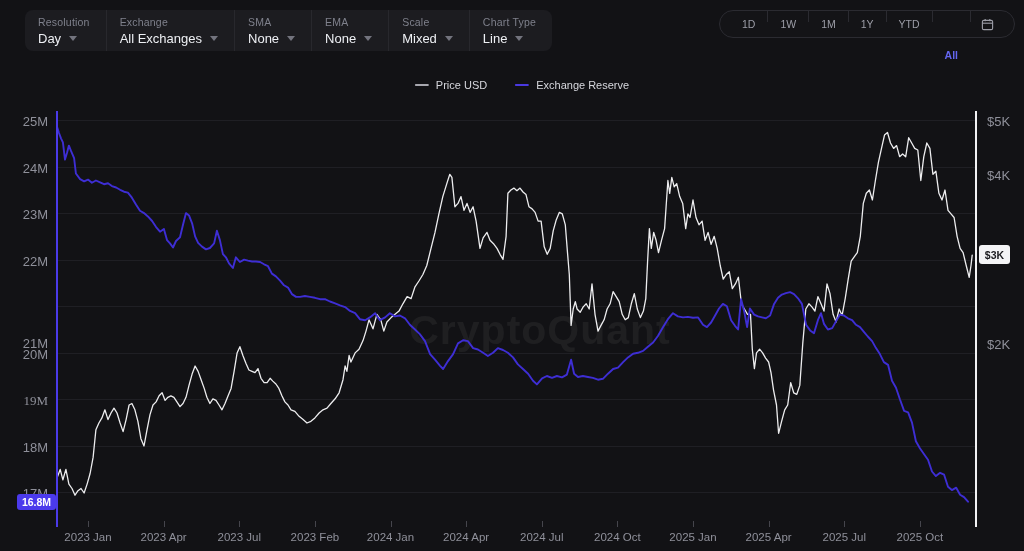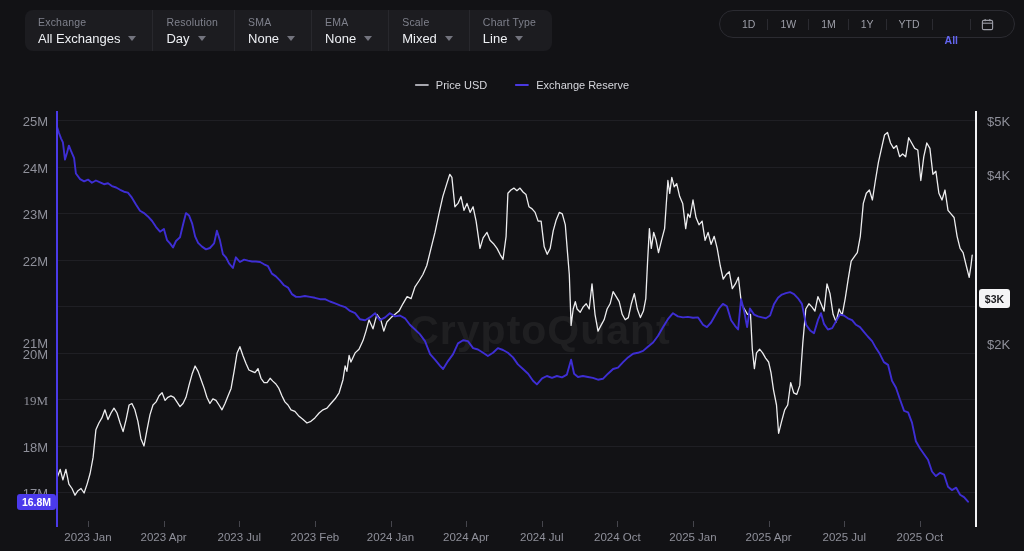--- a/index.html
+++ b/index.html
@@ -13,21 +13,21 @@
   .tgroup{display:flex;flex-direction:column;justify-content:center;padding:4px 16px 4px 13px;
           cursor:pointer;}
   .tgroup + .tgroup{border-left:1px solid #28282d;}
   .tlabel{font-size:10.5px;color:#7f818c;margin-bottom:3px;letter-spacing:.2px;}
   .tvalue{font-size:13px;color:#eef0f4;font-weight:500;display:flex;align-items:center;white-space:nowrap;}
   .caret{width:0;height:0;border-left:4px solid transparent;border-right:4px solid transparent;
          border-top:5px solid #73747e;margin-left:8px;display:inline-block;}
 
   
   .range{position:absolute;right:9px;top:10px;height:26px;border:1px solid #2b2b31;background:#141417;
-         border-radius:14px;display:flex;align-items:center;padding:0 10px;}
+         border-radius:14px;display:flex;padding:0 10px;}
   .rbtn{font-size:10.5px;color:#9d9ea8;padding:0 12px;cursor:pointer;font-weight:500;line-height:26px;}
   .rbtn.active{color:#6466f0;font-weight:700;margin-top:31px;}
   .rsep{width:1px;height:11px;background:#2b2b31;}
   .calbtn{padding:0 10px;display:flex;align-items:center;cursor:pointer;}
 
   
   .legend{position:absolute;left:522px;top:79px;transform:translateX(-50%);display:flex;gap:28px;}
   .litem{display:flex;align-items:center;gap:7px;cursor:pointer;}
   .lswatch{width:14px;height:2px;border-radius:1px;display:inline-block;}
   .llabel{font-size:11px;color:#d6d7dd;}
@@ -41,39 +41,39 @@
   .ylab.right{left:987px;text-align:left;}
   .xlab{position:absolute;top:531px;font-size:11.5px;color:#8f909a;transform:translateX(-50%);white-space:nowrap;}
   .xtick{position:absolute;top:521px;width:1px;height:6px;background:#45454c;}
   .watermark{position:absolute;left:540px;top:330px;transform:translate(-50%,-50%);
              font-size:41px;font-weight:700;letter-spacing:1px;color:rgba(255,255,255,0.055);
              white-space:nowrap;pointer-events:none;}
   svg.lines{position:absolute;left:0;top:0;}
   .badge{position:absolute;font-size:10.5px;font-weight:700;border-radius:3px;
          display:flex;align-items:center;justify-content:center;}
   .badge.reserve{left:17px;width:39px;height:16px;background:#4b3aec;color:#fff;font-weight:600;}
-  .badge.price{left:979px;width:31px;height:19px;background:#f4f4f6;color:#1b1b1f;margin-top:44px;}
+  .badge.price{left:979px;width:31px;height:19px;background:#f4f4f6;color:#1b1b1f;}
 </style>
 </head>
 <body>
 
 <div class="app">
 
   <div class="toolbar">
       <div class="tgroup">
+        <div class="tlabel">Resolution</div>
+        <div class="tvalue">
+          <span>Day</span>
+          <span class="caret"></span>
+        </div>
+      </div>
+      <div class="tgroup">
         <div class="tlabel">Exchange</div>
         <div class="tvalue">
           <span>All Exchanges</span>
-          <span class="caret"></span>
-        </div>
-      </div>
-      <div class="tgroup">
-        <div class="tlabel">Resolution</div>
-        <div class="tvalue">
-          <span>Day</span>
           <span class="caret"></span>
         </div>
       </div>
       <div class="tgroup">
         <div class="tlabel">SMA</div>
         <div class="tvalue">
           <span>None</span>
           <span class="caret"></span>
         </div>
       </div>

